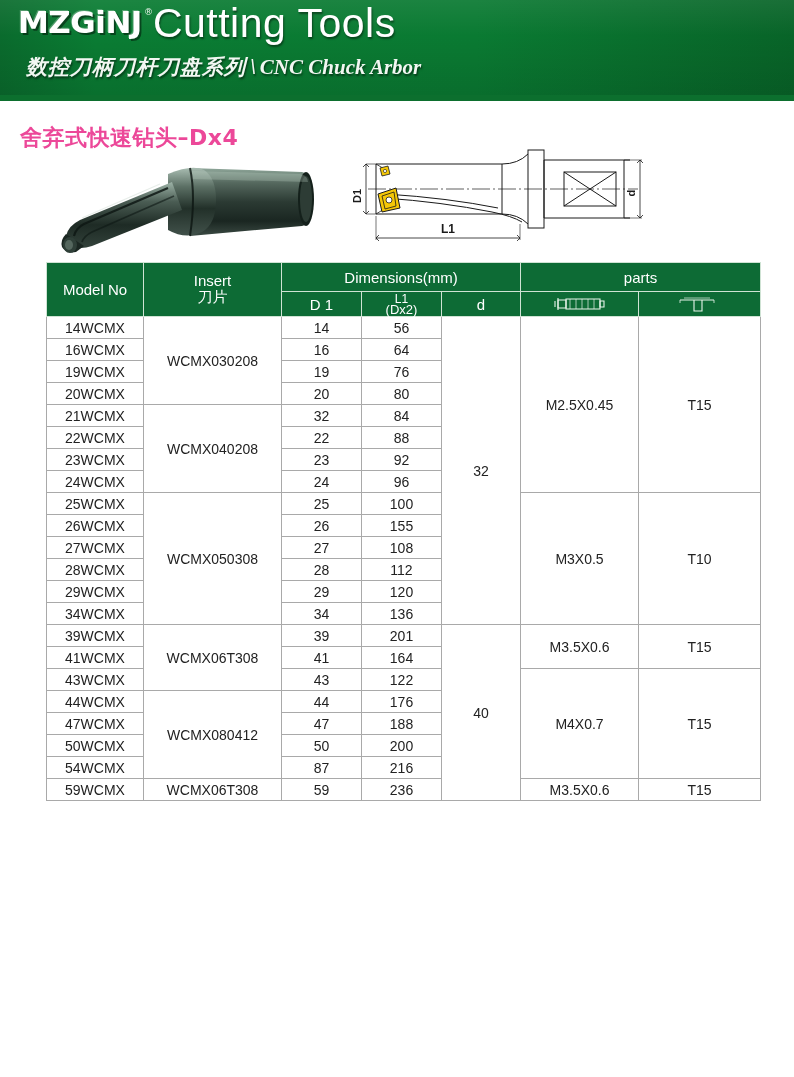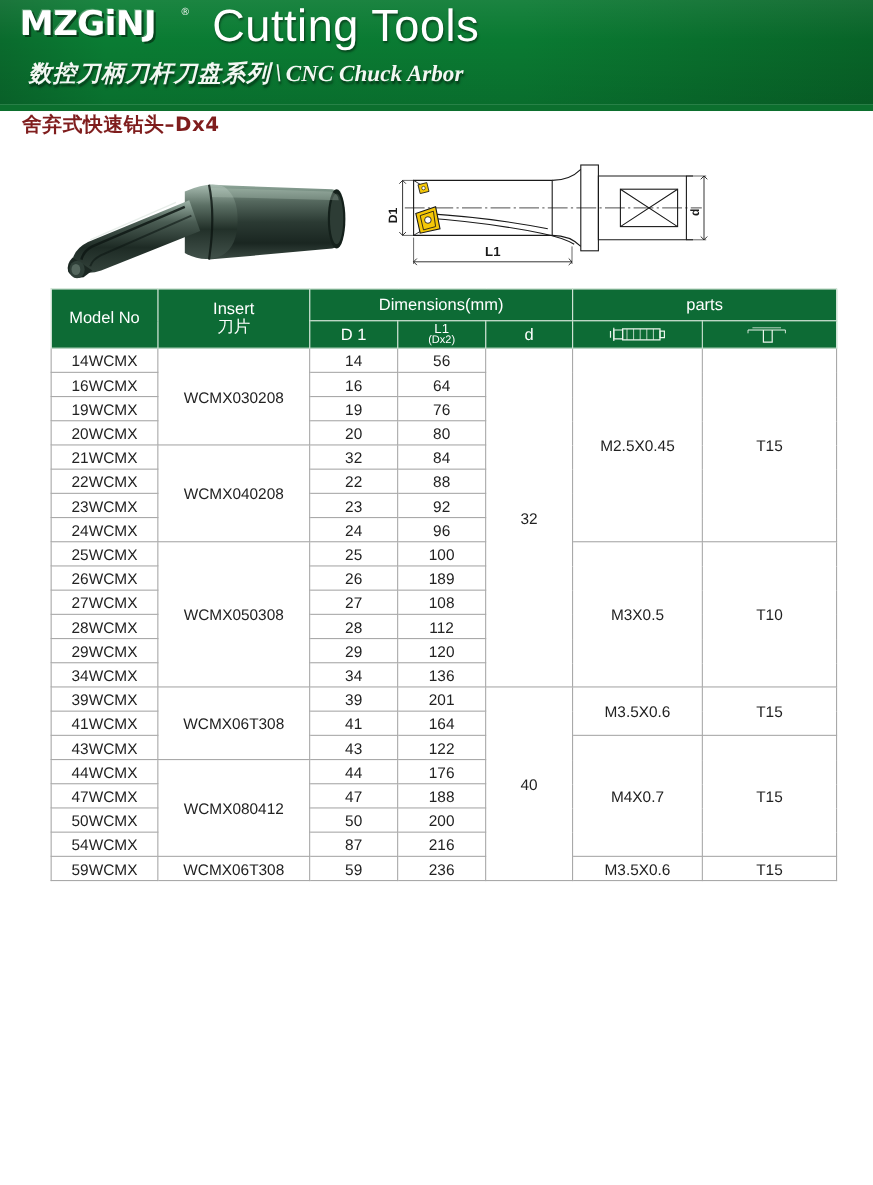--- a/index.html
+++ b/index.html
@@ -14,21 +14,21 @@
   .brandbar{
     position:absolute;left:0;top:0;width:794px;height:95px;
     background:#0a7a32;
     background-image:linear-gradient(90deg,#0a6b2d 0%,#0a7c33 12%,#0a7a32 60%,#086428 100%);
     overflow:hidden;
   }
   .brandbar .sheen{
     position:absolute;left:0;top:0;width:794px;height:95px;
     background:linear-gradient(180deg,rgba(255,255,255,.07) 0%,rgba(255,255,255,0) 38%,rgba(0,0,0,.10) 100%);
   }
-  .brand-row{position:absolute;left:18px;top:2px;display:flex;align-items:flex-start;gap:20px;}
+  .brand-row{position:absolute;left:18px;top:2px;display:flex;align-items:flex-start;}
   .logo{
     font-family:"DejaVu Sans",sans-serif;
     font-weight:bold;font-size:31px;line-height:40px;color:#ffffff;
     letter-spacing:-0.5px;
     text-shadow:2px 2px 0 rgba(0,0,0,.45), -1px -1px 0 rgba(255,255,255,.25);
   }
   .reg{font-size:9px;line-height:12px;color:#e8f3ea;margin-left:2px;margin-top:4px;
        font-family:"DejaVu Sans",sans-serif;}
   .cutting{
     font-size:41px;line-height:42px;color:#ffffff;font-weight:normal;
@@ -43,22 +43,22 @@
     white-space:nowrap;
   }
   .series .cn{font-family:"DejaVu Sans",sans-serif;letter-spacing:1px;}
   .series .sep{padding:0 4px;font-weight:normal;}
   .series .en{font-family:"Liberation Serif",serif;font-style:italic;font-weight:bold;}
   .underline-bar{position:absolute;left:0;top:95px;width:794px;height:6px;background:#0c6f2e;}
   .underline-bar2{position:absolute;left:0;top:101px;width:794px;height:2px;background:#ffffff;}
 
   
   .subtitle{
-    position:absolute;left:20px;top:100px;
-    font-size:18px;line-height:28px;color:#7f1d1d;font-weight:bold;
+    position:absolute;left:20px;top:124px;
+    font-size:22px;line-height:28px;color:#ec4899;font-weight:bold;
     font-family:"DejaVu Sans",sans-serif;letter-spacing:0.5px;white-space:nowrap;
   }
 
   
   .photo{position:absolute;left:40px;top:148px;width:296px;height:112px;}
   .photo svg{display:block;}
 
   
   .drawing{position:absolute;left:352px;top:138px;width:310px;height:118px;}
   .drawing svg{display:block;}
@@ -74,21 +74,21 @@
   table.spec col.c6{width:118px;}
   table.spec col.c7{width:122px;}
 
   table.spec th{
     background:#0d6b35;color:#ffffff;font-weight:normal;
     border:1px solid #cfe3d4;
     padding:0;text-align:center;vertical-align:middle;
   }
   table.spec th .h1{font-size:15px;line-height:19px;}
   table.spec th .h2{font-size:15px;line-height:18px;font-family:Liberation Mono, monospace;}
-  table.spec th .hsub{font-size:10px;line-height:10px;}
+  table.spec th .hsub{font-size:13px;line-height:10px;}
   th.top{height:28px;}
   th.sub{height:24px;font-size:15px;}
   th.tall{height:52px;}
 
   table.spec td{
     border:1px solid #a9a9a9;
     background:#ffffff;color:#222222;
     font-size:14px;line-height:18px;
     text-align:center;vertical-align:middle;
     height:21px;padding:0;
@@ -342,21 +342,21 @@
             <td class="model">25WCMX</td>
             <td class="mid" rowspan="6">WCMX050308</td>
             <td>25</td>
             <td>100</td>
             <td class="mid" rowspan="6">M3X0.5</td>
             <td class="mid" rowspan="6">T10</td>
           </tr>
           <tr>
             <td class="model">26WCMX</td>
             <td>26</td>
-            <td>189</td>
+            <td>155</td>
           </tr>
           <tr>
             <td class="model">27WCMX</td>
             <td>27</td>
             <td>108</td>
           </tr>
           <tr>
             <td class="model">28WCMX</td>
             <td>28</td>
             <td>112</td>

